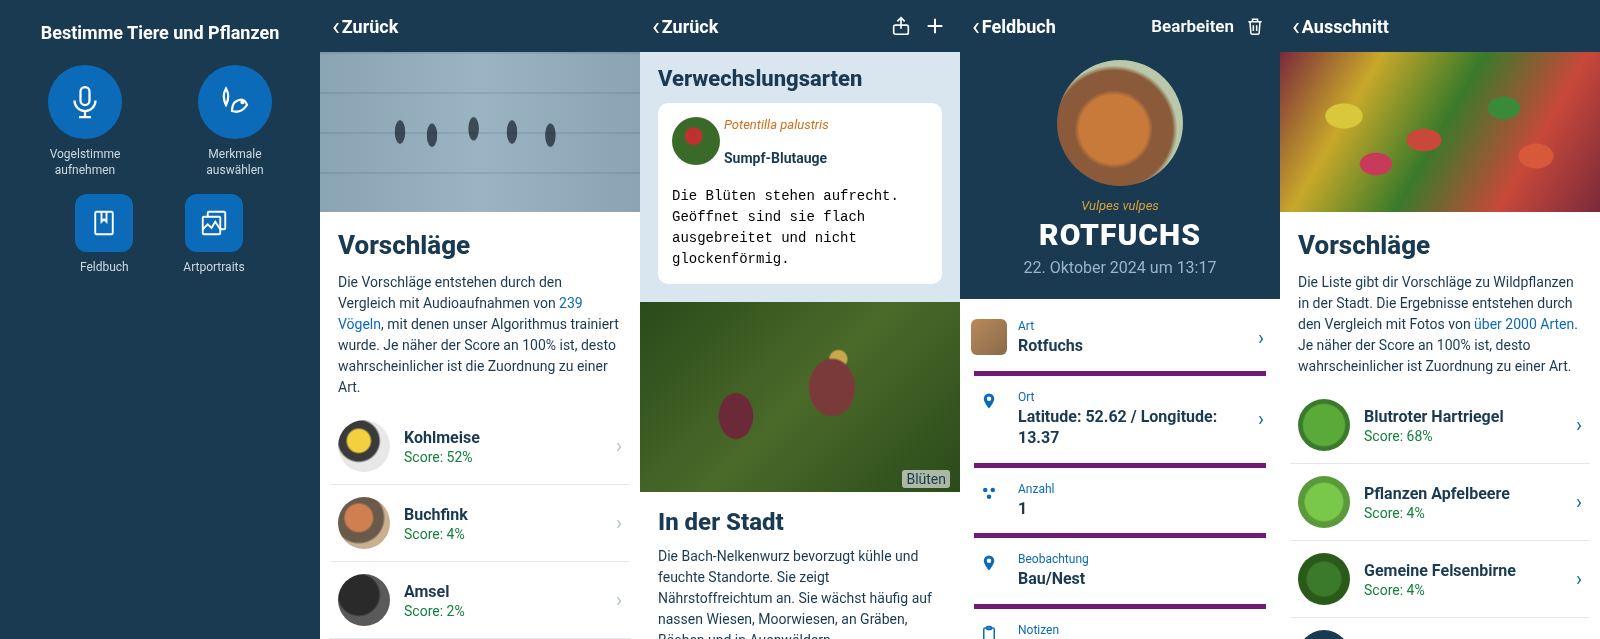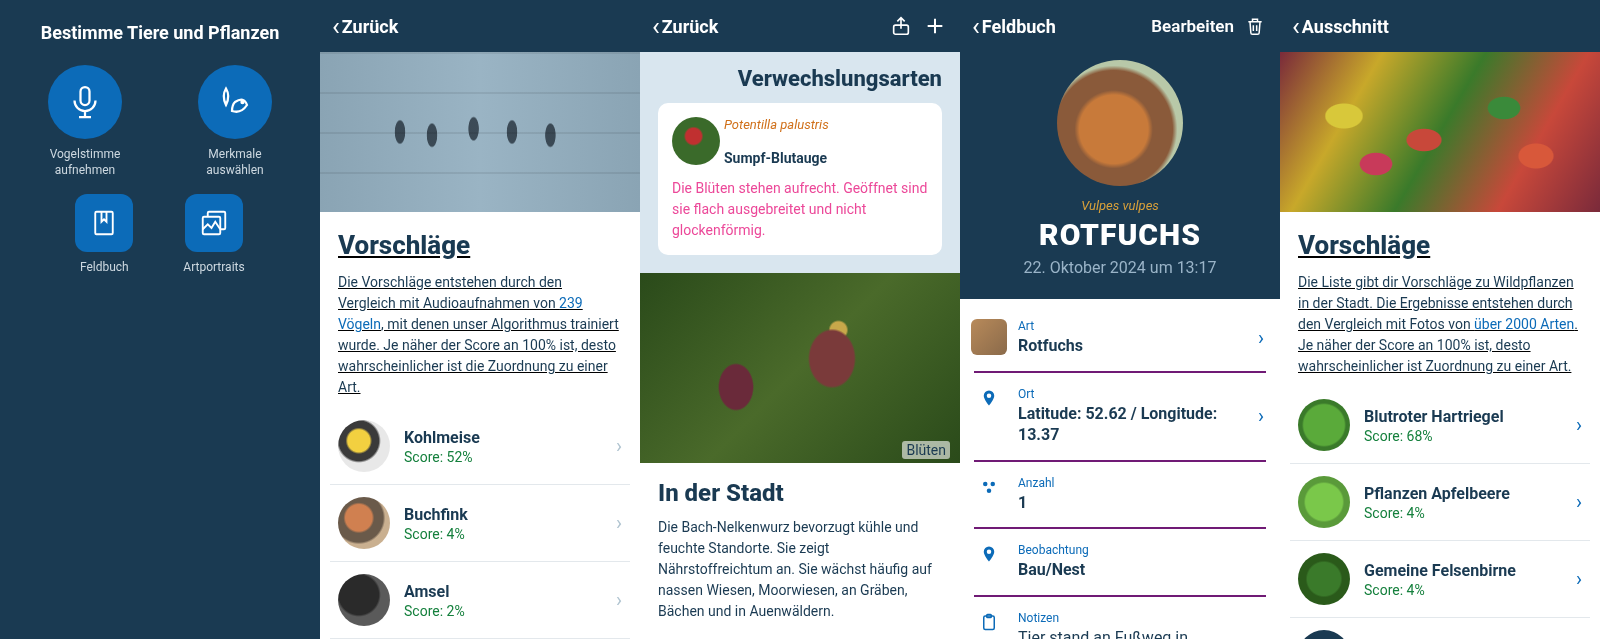--- a/index.html
+++ b/index.html
@@ -43,65 +43,65 @@
   
   .spectro{height:160px;background:linear-gradient(90deg,#8aa4b4,#9ab4c4,#8aa4b4);position:relative;overflow:hidden;}
   .spectro::after{content:"";position:absolute;inset:0;background:
     repeating-linear-gradient(0deg,transparent 0 38px,rgba(0,0,0,.08) 38px 40px),
     radial-gradient(ellipse 8px 18px at 25% 50%,rgba(20,30,40,.7) 0 60%,transparent 70%),
     radial-gradient(ellipse 8px 18px at 35% 52%,rgba(20,30,40,.7) 0 60%,transparent 70%),
     radial-gradient(ellipse 8px 18px at 48% 48%,rgba(20,30,40,.7) 0 60%,transparent 70%),
     radial-gradient(ellipse 8px 18px at 60% 50%,rgba(20,30,40,.7) 0 60%,transparent 70%),
     radial-gradient(ellipse 8px 18px at 72% 52%,rgba(20,30,40,.7) 0 60%,transparent 70%);
   }
-  .section-pad{padding:18px 18px 10px;text-decoration:underline;}
+  .section-pad{padding:18px 18px 10px;}
   .h1{font-size:26px;font-weight:800;color:#1a3a52;margin-bottom:12px;}
   .desc{font-size:14px;color:#1a3a52;line-height:1.5;}
   .desc .lnk{color:#0c6bb8;}
   .list{padding:0 10px;}
   .row{display:flex;align-items:center;gap:14px;padding:12px 8px;border-bottom:1px solid #e3e8ec;position:relative;}
   .thumb{width:52px;height:52px;border-radius:50%;flex-shrink:0;}
   .row-body{flex:1;}
   .row-title{font-size:16px;font-weight:700;color:#1a3a52;}
   .row-sub{font-size:14px;color:#15803d;margin-top:2px;}
   .row-caret{color:#b0c4d0;font-size:20px;}
   .qmark{width:52px;height:52px;border-radius:50%;background:#1a3a52;display:flex;align-items:center;justify-content:center;color:#fff;font-size:30px;font-weight:800;position:relative;}
   .qmark::before{content:"";position:absolute;inset:-3px;border-radius:50%;background:#1a3a52;z-index:-1;
     clip-path:polygon(50% 0,62% 8%,78% 4%,84% 18%,96% 22%,94% 38%,100% 50%,94% 62%,96% 78%,84% 82%,78% 96%,62% 92%,50% 100%,38% 92%,22% 96%,16% 82%,4% 78%,6% 62%,0 50%,6% 38%,4% 22%,16% 18%,22% 4%,38% 8%);}
   
   .bird-a{background:radial-gradient(circle at 40% 40%,#f2d040 0 25%,#3a3a3a 30% 45%,#e8e8e8 50% 100%);}
   .bird-b{background:radial-gradient(circle at 40% 40%,#d08050 0 30%,#6a5a4a 35% 55%,#cab090 60% 100%);}
   .bird-c{background:radial-gradient(circle at 40% 40%,#2a2a2a 0 45%,#5a5a5a 50% 100%);}
 
   
   .confusion-box{background:#d9e6ef;margin:0;padding:14px 18px 18px;}
-  .conf-h{font-size:22px;font-weight:800;color:#1a3a52;margin-bottom:12px;text-align:right;}
+  .conf-h{font-size:22px;font-weight:800;color:#1a3a52;margin-bottom:12px;}
   .conf-card{background:#fff;border-radius:10px;padding:14px;display:flex;gap:4px;align-items:flex-start;flex-wrap:wrap;}
   .conf-card .thumb-sm{width:48px;height:48px;border-radius:50%;background:radial-gradient(circle at 45% 40%,#c03030 0 20%,#3a6a2a 25% 100%);flex-shrink:0;}
   .conf-card .names{flex:1;}
   .sci{color:#d0701a;font-style:italic;font-size:13px;}
   .com{color:#1a3a52;font-weight:700;font-size:14px;margin-top:18px;}
-  .conf-desc{width:100%;color:#ec4899;font-size:14px;line-height:1.5;margin-top:8px;}
+  .conf-desc{width:100%;color:#000000;font-size:14px;line-height:1.5;margin-top:16px;font-family:Liberation Mono, monospace;}
   .photo{height:190px;background:linear-gradient(135deg,#2a4a1a,#4a6a2a,#2a4a1a);position:relative;margin-top:0;}
   .photo::after{content:"";position:absolute;inset:0;background:
     radial-gradient(ellipse 40px 50px at 60% 45%,#7a3a3a 0 55%,transparent 60%),
     radial-gradient(ellipse 30px 40px at 30% 60%,#6a2a3a 0 55%,transparent 60%),
     radial-gradient(circle at 62% 30%,#c8a84a 0 8px,transparent 10px);}
   .caption{position:absolute;bottom:4px;right:10px;color:#1a3a52;font-size:14px;background:rgba(255,255,255,.6);padding:1px 4px;border-radius:3px;}
   .p3-body{padding:16px 18px;}
   .h2{font-size:24px;font-weight:800;color:#1a3a52;margin-bottom:10px;}
 
   
   .detail-head{background:#1a3a52;color:#fff;text-align:center;padding:8px 10px 22px;}
   .fox-img{width:126px;height:126px;border-radius:50%;margin:0 auto 12px;background:radial-gradient(circle at 45% 55%,#c87a3a 0 35%,#8a5a3a 40% 60%,#b8c8a8 65% 100%);}
   .detail-sci{color:#d8a03a;font-style:italic;font-size:13px;}
   .detail-name{font-size:30px;font-weight:900;letter-spacing:1px;margin-top:4px;}
   .detail-date{font-size:16px;color:#9ab4c8;margin-top:6px;}
   .fields{padding:6px 14px;}
-  .field{display:flex;gap:16px;padding:14px 2px;border-bottom:2px solid #701a75;align-items:flex-start;}
+  .field{display:flex;gap:16px;padding:14px 2px;border-bottom:5px solid #701a75;align-items:flex-start;}
   .field:last-child{border-bottom:none;}
   .field .ico{width:26px;display:flex;justify-content:center;padding-top:2px;color:#0c6bb8;flex-shrink:0;}
   .field .thumb-xs{width:36px;height:36px;border-radius:6px;background:linear-gradient(135deg,#b88a5a,#8a6a4a);margin-left:-5px;margin-right:-5px;}
   .field-body{flex:1;}
   .field-label{font-size:12px;color:#0c6bb8;margin-bottom:2px;}
   .field-val{font-size:16px;font-weight:700;color:#1a3a52;line-height:1.35;}
   .field-caret{color:#0c6bb8;font-size:20px;align-self:center;}
 
   
   .leaf-img{height:160px;background:linear-gradient(120deg,#7a2a3a,#c8a82a,#3a7a2a,#c8483a,#7a2a3a);position:relative;}

